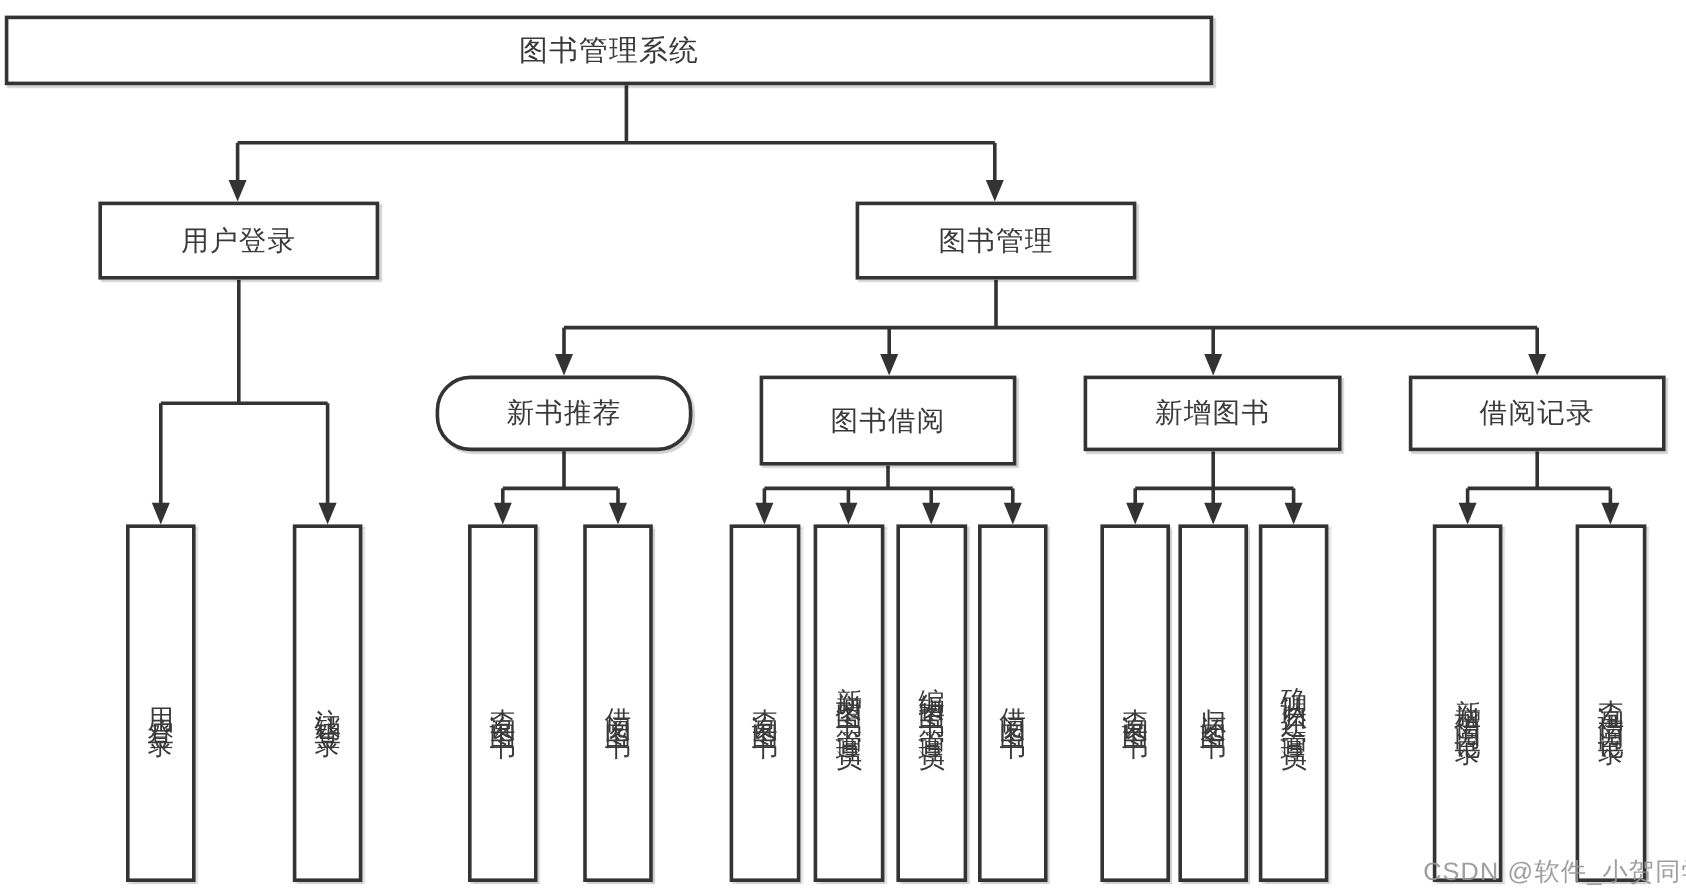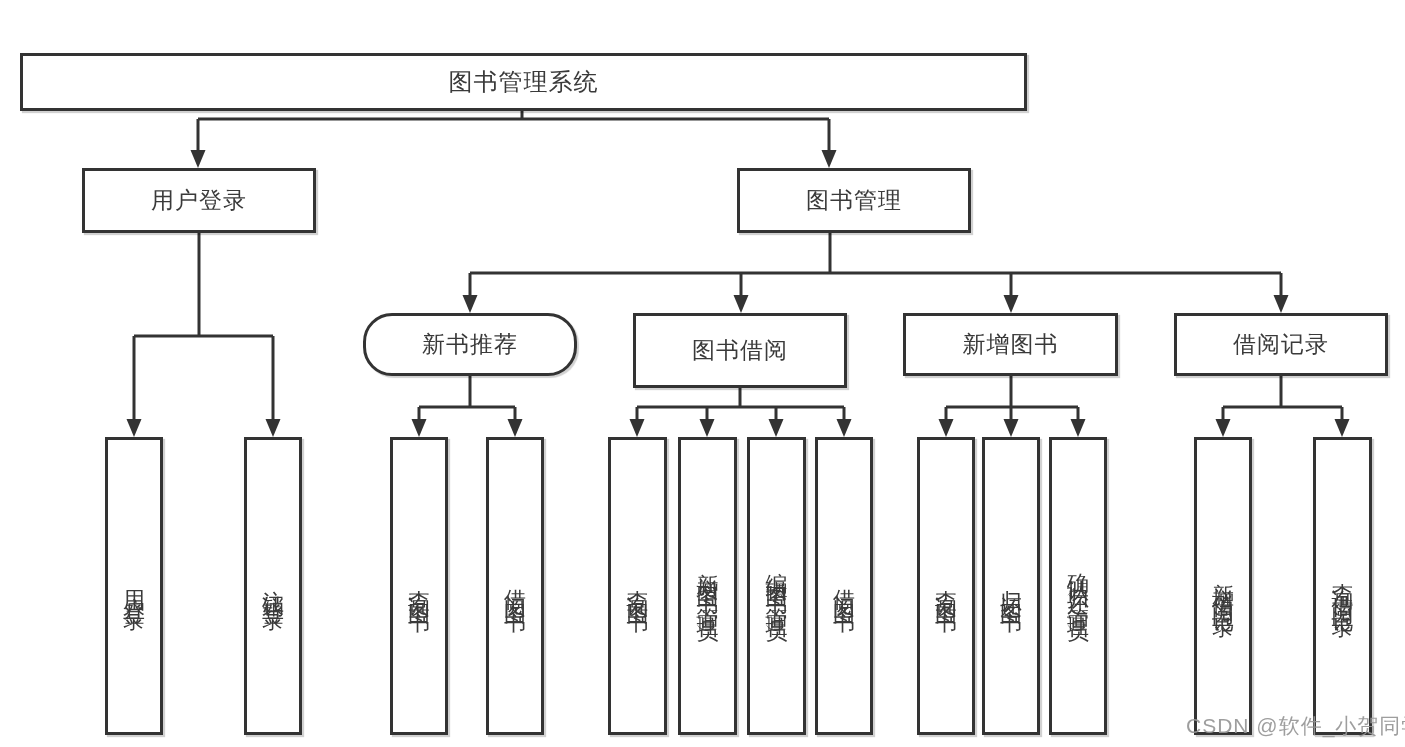--- a/index.html
+++ b/index.html
@@ -100,28 +100,28 @@
       <line x1="1011" y1="407" x2="1011" y2="421" stroke="#333333" stroke-width="3"></line>
       <polygon points="1003.5,419 1018.5,419 1011,437" fill="#333333"></polygon>
       <line x1="1078" y1="407" x2="1078" y2="421" stroke="#333333" stroke-width="3"></line>
       <polygon points="1070.5,419 1085.5,419 1078,437" fill="#333333"></polygon>
       <line x1="1223" y1="407" x2="1223" y2="421" stroke="#333333" stroke-width="3"></line>
       <polygon points="1215.5,419 1230.5,419 1223,437" fill="#333333"></polygon>
       <line x1="1342" y1="407" x2="1342" y2="421" stroke="#333333" stroke-width="3"></line>
       <polygon points="1334.5,419 1349.5,419 1342,437" fill="#333333"></polygon>
     </svg>
 
-  <div class="hnode" style="left:20px; top:13px; width:1007px; height:58px; font-size:24px;margin-top:40px;">
+  <div class="hnode" style="left:4px; top:13px; width:1007px; height:58px; font-size:24px;">
     <span>图书管理系统</span>
   </div>
 
   <div class="hnode" style="left:82px; top:168px; width:234px; height:65px;">
     <span>用户登录</span>
   </div>
-  <div class="hnode" style="left:713px; top:168px; width:234px; height:65px;margin-left:24px;">
+  <div class="hnode" style="left:713px; top:168px; width:234px; height:65px;">
     <span>图书管理</span>
   </div>
 
   <div class="hnode" style="left:363px; top:313px; width:214px; height:63px;border-radius:29px;">
     <span>新书推荐</span>
   </div>
   <div class="hnode" style="left:633px; top:313px; width:214px; height:75px;">
     <span>图书借阅</span>
   </div>
   <div class="hnode" style="left:903px; top:313px; width:215px; height:63px;">

